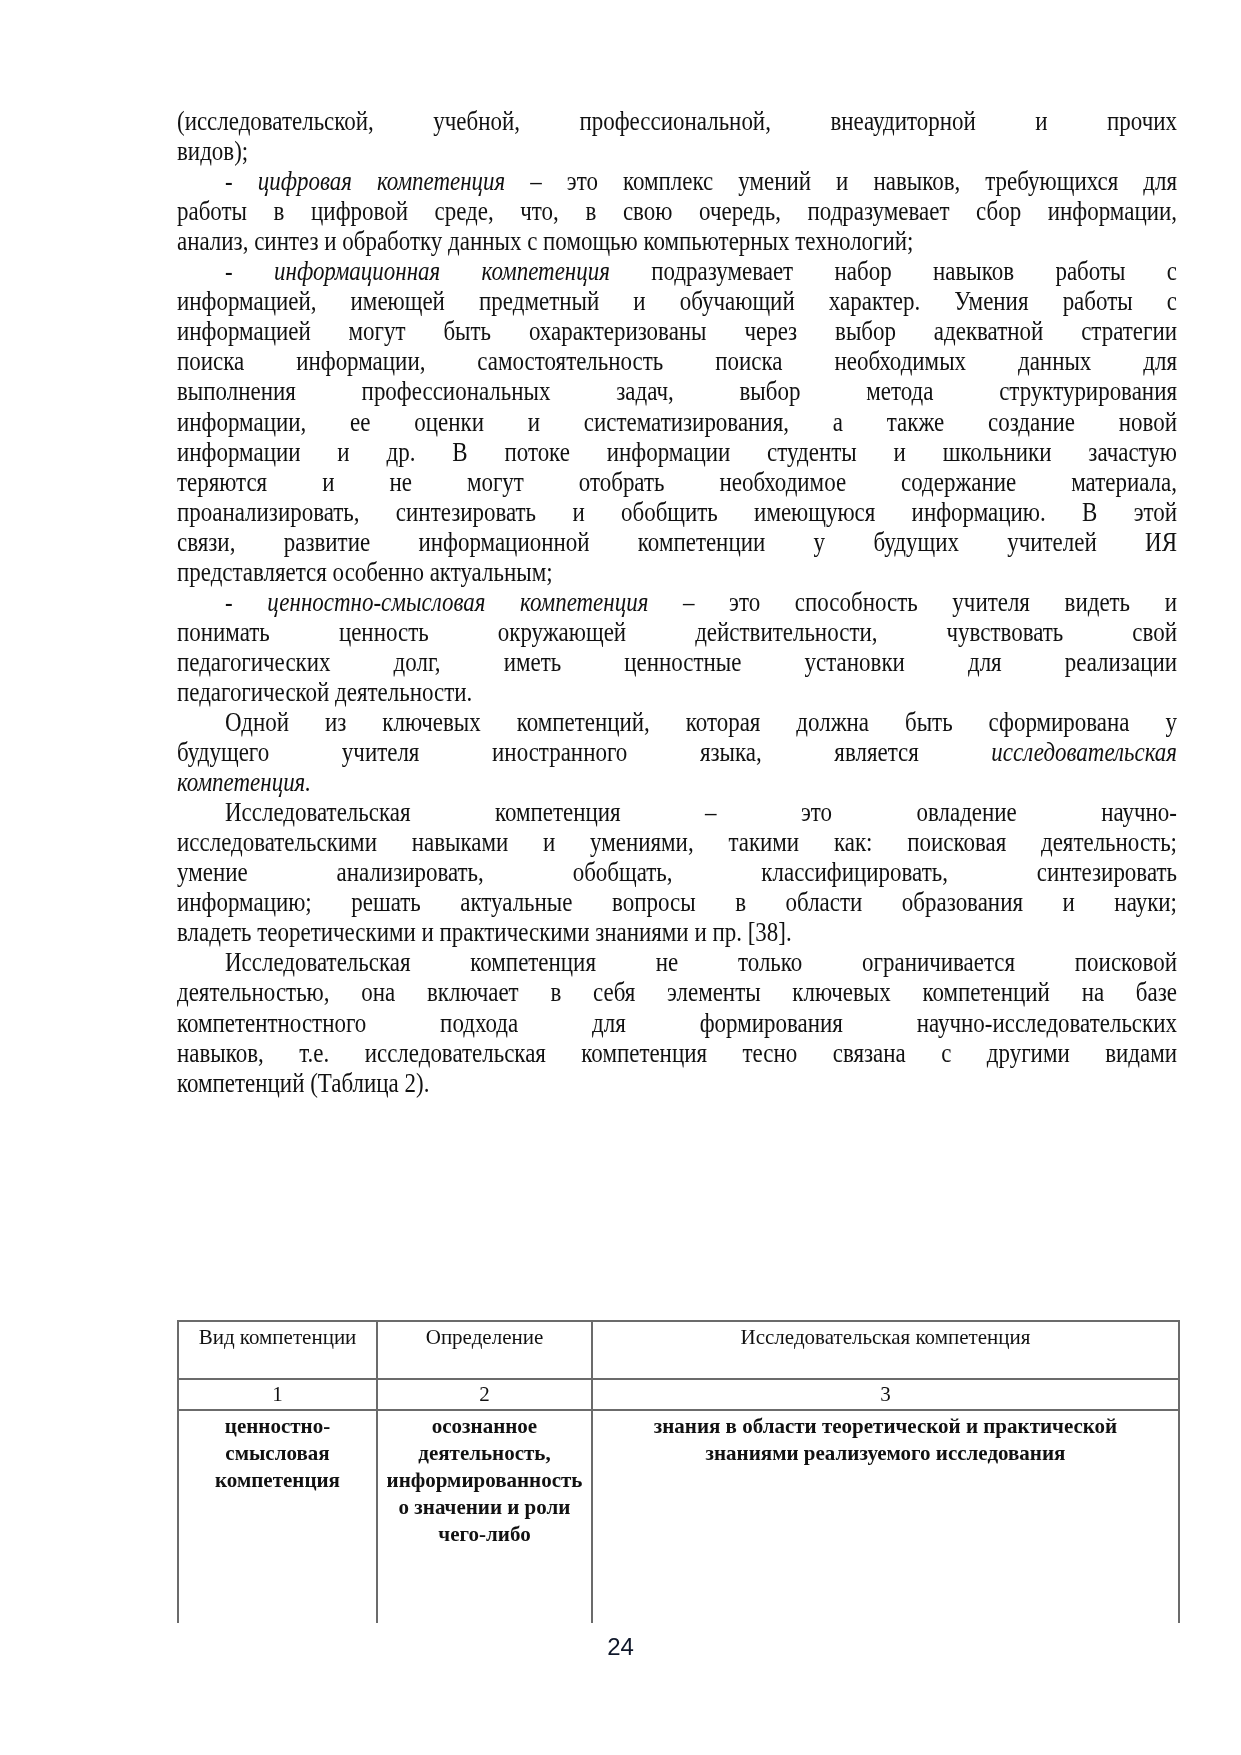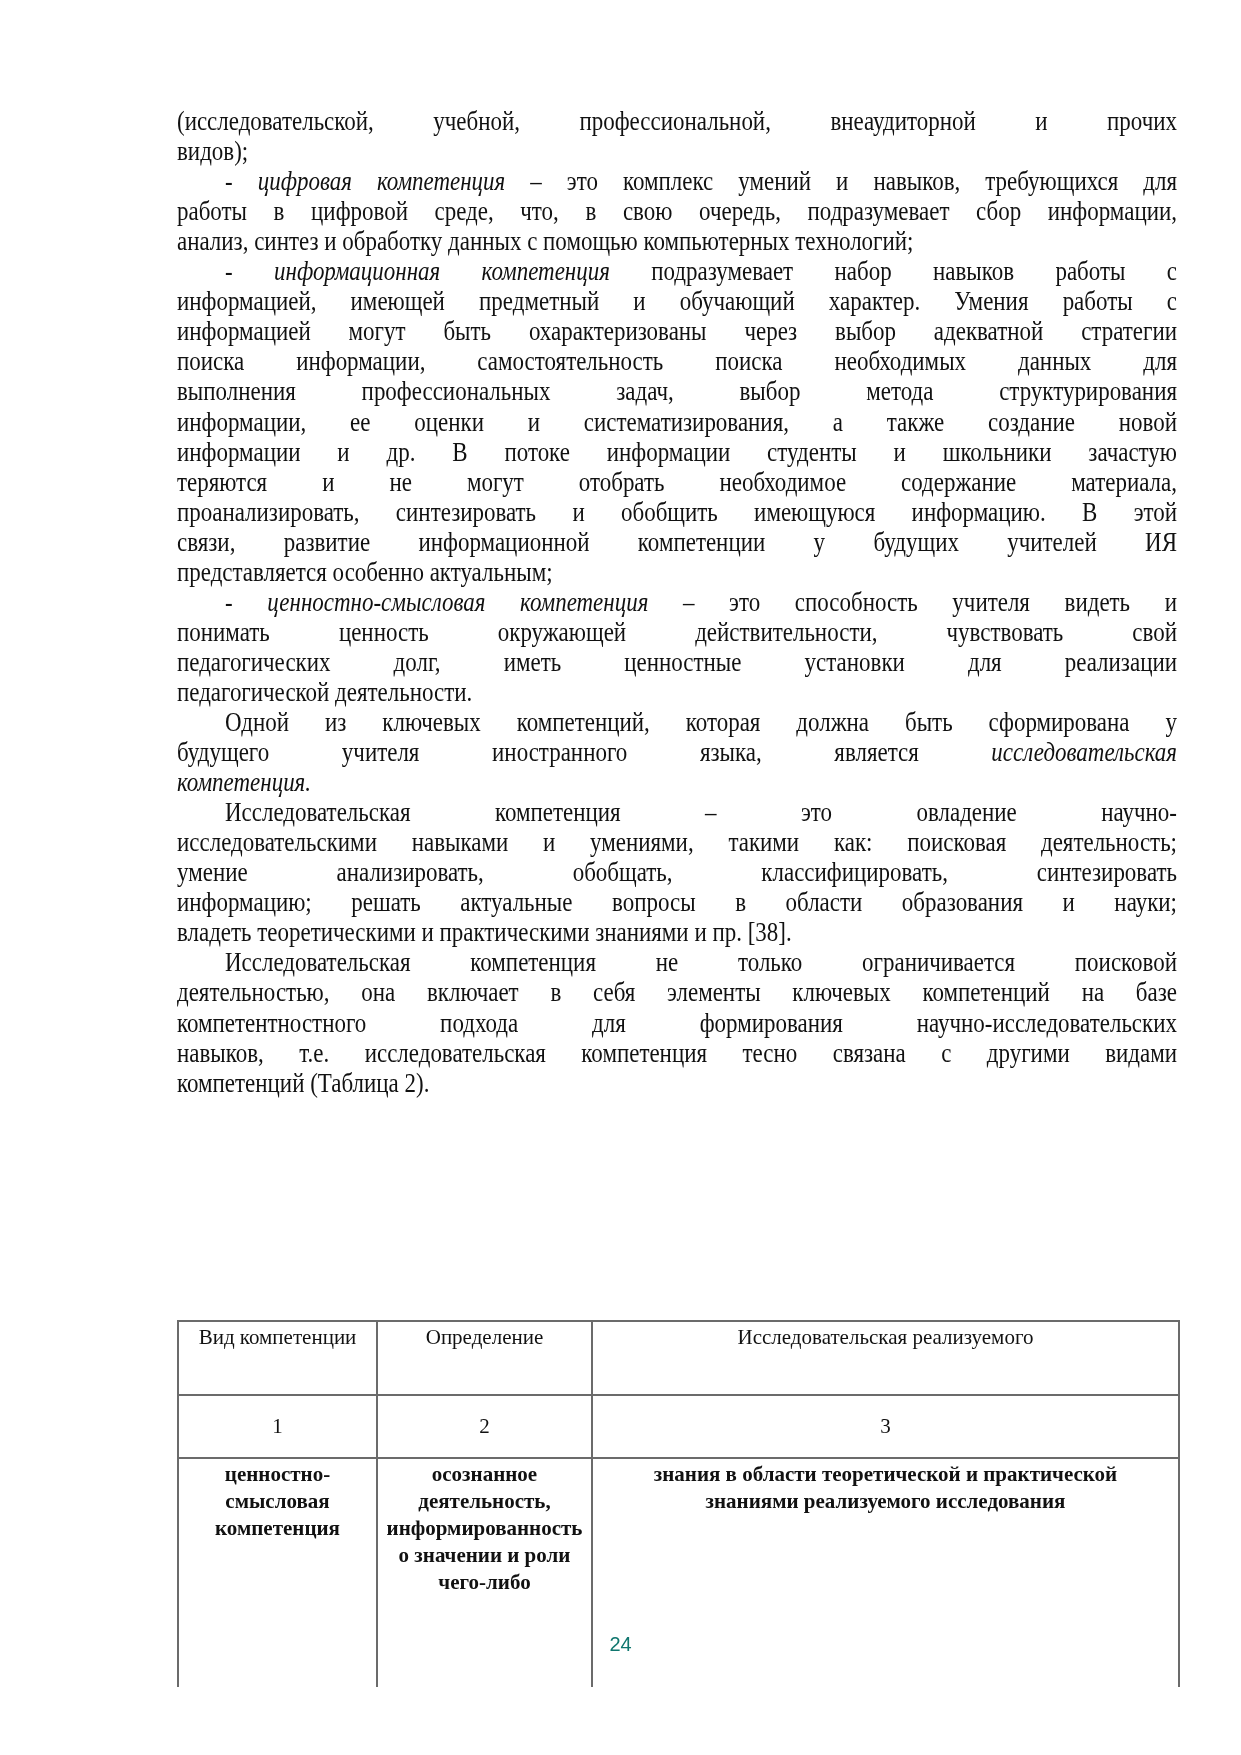--- a/index.html
+++ b/index.html
@@ -23,30 +23,30 @@
       white-space: nowrap;
     }
 
     table.t {
       position: absolute; left: 177px; top: 1320px; width: 1001px;
       border-collapse: collapse; table-layout: fixed;
       font-family: "Liberation Serif", serif; font-size: 21px; line-height: 27px;
     }
     table.t td {
       border: 2px solid #6b6b6b; text-align: center; vertical-align: top;
-      padding: 16px 4px; color: #111;
+      padding: 0 4px; color: #111;
     }
     table.t tr.hdr td { height: 54px; padding-top: 2px; }
     table.t tr.num td { height: 29px; line-height: 28px; border-top: 2px solid #222; }
     table.t tr.body td { height: 210px; border-bottom: none; padding-top: 2px; }
     .cell-line { display: block; font-weight: bold; }
 
     .pagenum {
       position: absolute; left: 0; width: 1241px; top: 1633px; text-align: center;
-      font-family: "Liberation Sans", sans-serif; font-size: 20px; color: #0f766e;
+      font-family: "Liberation Sans", sans-serif; font-size: 24px; color: #0f172a;
     }
   </style>
 </head>
 <body>
 
 <div class="page">
   <div id="body-text">
       <div class="line justify" style="top: 104px; width: 1219.51px; transform: scaleX(0.82);">(исследовательской, учебной, профессиональной, внеаудиторной и прочих</div>
       <div class="line" style="top: 134.05px; width: auto; transform: scaleX(0.82);">видов);</div>
       <div class="line indent justify" style="top: 164.1px; width: 1160.98px; transform: scaleX(0.82);">- <span class="i">цифровая компетенция</span> – это комплекс умений и навыков, требующихся для</div>
@@ -86,21 +86,21 @@
   <table class="t">
     <colgroup>
       <col style="width:199px">
       <col style="width:215px">
       <col style="width:587px">
     </colgroup>
     <tbody>
         <tr class="hdr">
       <td>Вид компетенции</td>
       <td>Определение</td>
-      <td>Исследовательская реализуемого</td>
+      <td>Исследовательская компетенция</td>
     </tr>
     <tr class="num">
       <td>1</td>
       <td>2</td>
       <td>3</td>
     </tr>
     <tr class="body">
       <td>
         <span class="cell-line">ценностно-</span>
         <span class="cell-line">смысловая</span>

